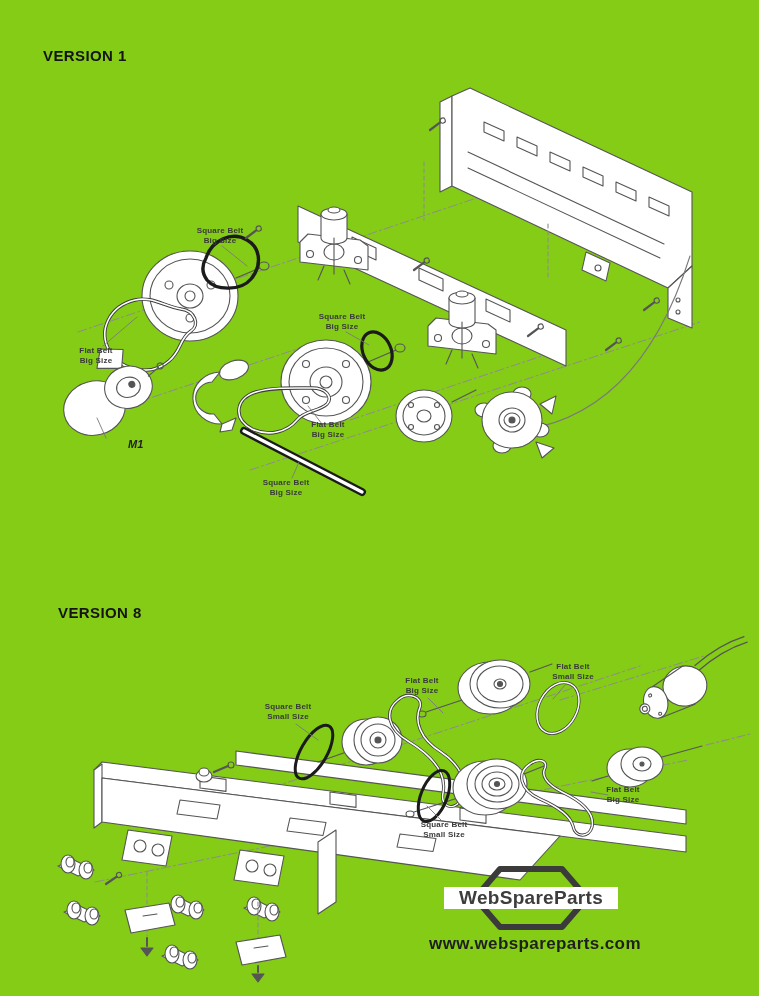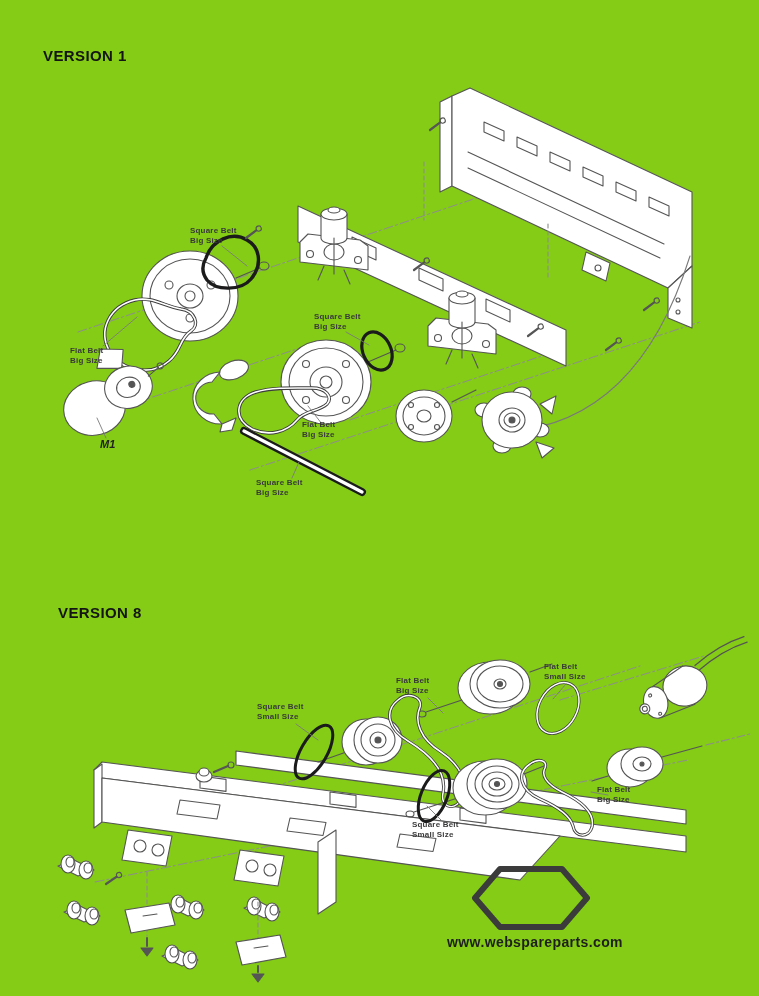--- a/index.html
+++ b/index.html
@@ -3,26 +3,26 @@
 <meta charset="utf-8">
 <style>
   html,body{margin:0;padding:0;background:#fff;}
   .page{position:relative;width:759px;height:996px;background:#84cc16;overflow:hidden;
         font-family:Liberation Sans, sans-serif;color:#161616;padding-left:24px;}
   .art{position:absolute;left:0;top:0;}
   .v-heading{position:absolute;font-weight:bold;font-size:15px;letter-spacing:.4px;color:#141414;}
   .desc{position:absolute;left:43px;top:88px;width:330px;font-weight:bold;font-size:14px;
         line-height:21px;white-space:pre-line;color:#141414;}
   .lbl{position:absolute;font-size:8px;font-weight:600;line-height:10px;color:#3a3a3a;
-       white-space:pre-line;letter-spacing:.2px;}
-  .m1{position:absolute;font-size:11px;font-style:italic;font-weight:bold;color:#222;}
+       text-align:center;white-space:pre-line;letter-spacing:.2px;}
+  .m1{position:absolute;font-size:11px;font-style:italic;font-weight:bold;color:#222;margin-left:28px;}
   .brand{position:absolute;left:444px;top:887px;width:174px;text-align:center;background:#fff;
          font-weight:bold;font-size:19px;color:#3d3d3d;letter-spacing:.3px;}
   .url{position:absolute;left:420px;top:934px;width:230px;text-align:center;
-       font-weight:bold;font-size:14px;color:#1f1f1f;letter-spacing:.4px;}
+       font-weight:bold;font-size:17px;color:#1f1f1f;letter-spacing:.4px;}
 </style>
 </head>
 <body>
 
 <div class="page">
 
   <svg class="art" width="759" height="996" viewBox="0 0 759 996">
     <defs>
       <g id="asm" stroke="#555" fill="#fff" stroke-width="1.1">
         <path d="M -26,-6 L -34,2 L -34,22 L 34,30 L 34,6 L 26,0 Z"></path>
@@ -357,15 +357,16 @@
 Small Size</div>
   <div class="lbl" style="left:396px;top:676px;width:52px;">Flat Belt
 Big Size</div>
   <div class="lbl" style="left:544px;top:662px;width:58px;">Flat Belt
 Small Size</div>
   <div class="lbl" style="left:412px;top:820px;width:64px;">Square Belt
 Small Size</div>
   <div class="lbl" style="left:597px;top:785px;width:52px;">Flat Belt
 Big Size</div>
 
+  <div class="brand">WebSpareParts</div>
   <div class="url">www.webspareparts.com</div>
 
 </div>
 
 </body></html>

